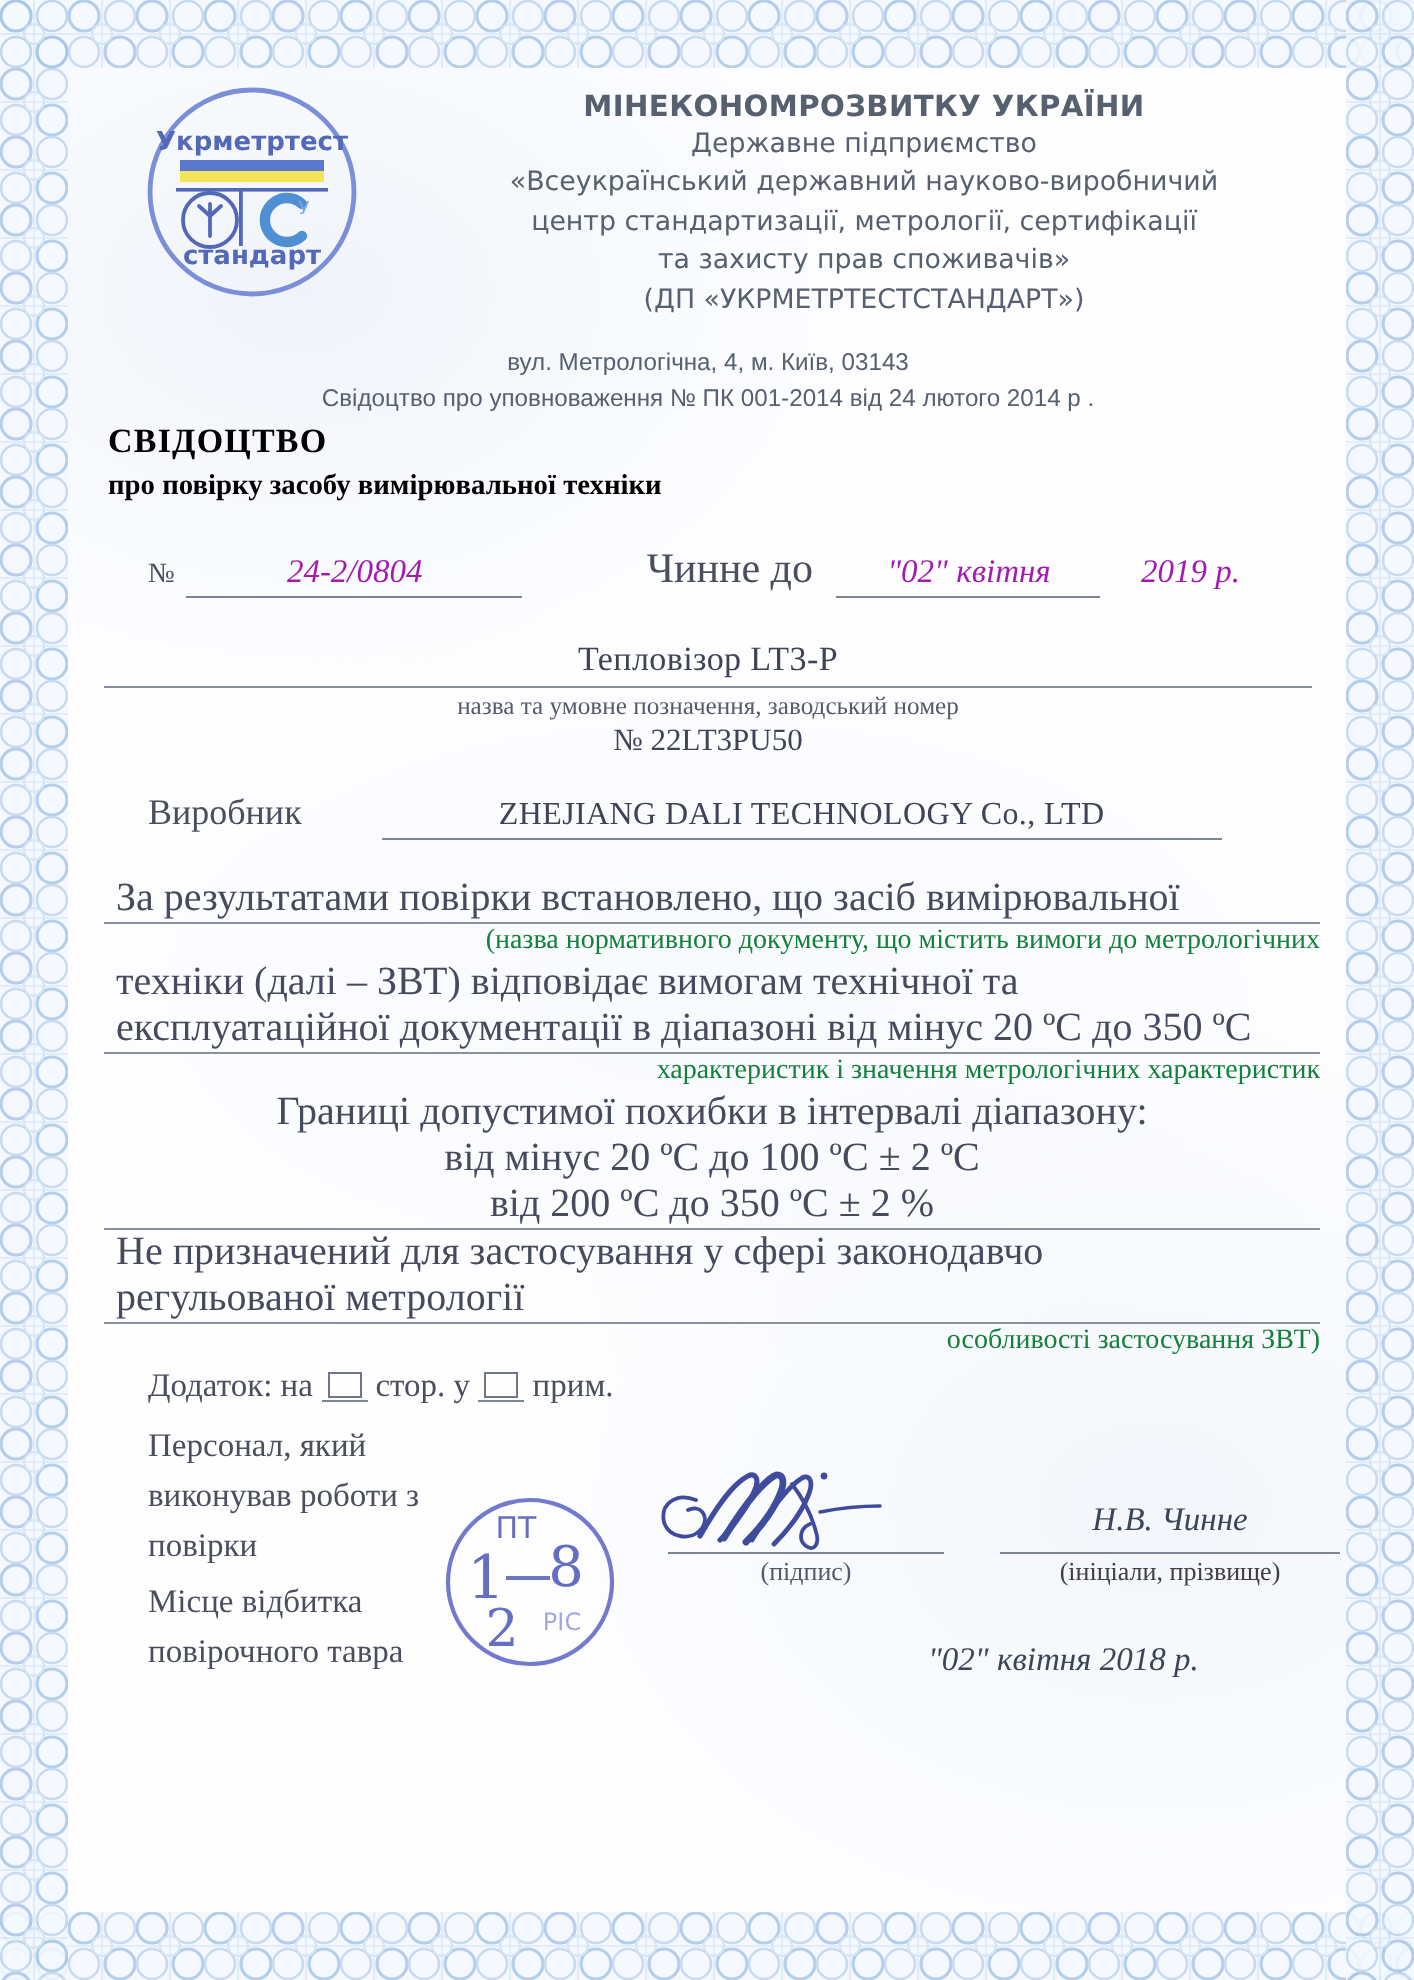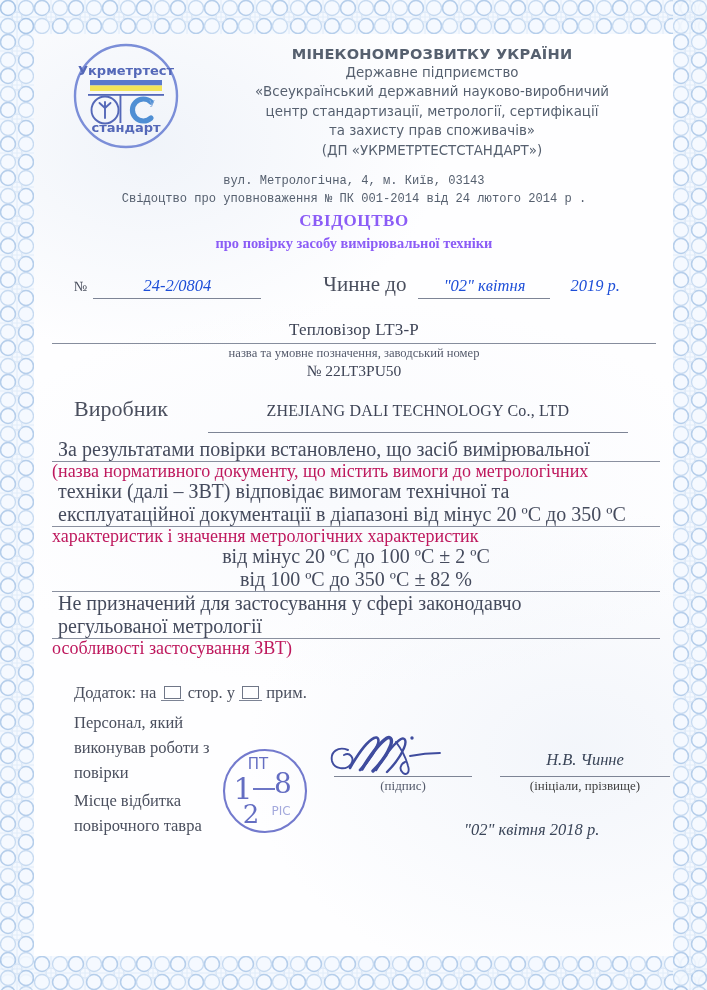--- a/index.html
+++ b/index.html
@@ -69,38 +69,38 @@
     font-size: 14.6px; font-weight: bold; letter-spacing:.2px;
     line-height: 19px;
   }
   #header .org-line {
     font-size: 13.4px; line-height: 19.4px; font-weight: normal;
   }
 
   #address {
     position: absolute; left: 20px; top: 172px; width: 600px;
     text-align: center;
-    font-family: Liberation Mono, monospace;
+    font-family: Liberation Sans, sans-serif;
     font-size: 12.1px; line-height: 18px; color: #56606f;
   }
 
   
   #cert-title {
     position: absolute; left: 20px; top: 211px; width: 600px;
-    text-align: center; color: #8b5cf6;
+    color: #000000;
   }
   #cert-title .t1 { font-size: 17px; font-weight: bold; letter-spacing: .6px; }
   #cert-title .t2 { font-size: 14.4px; font-weight: bold; margin-top: 4px; }
 
   
   .doc-row { position: absolute; display: flex; align-items: baseline; }
   .lbl  { font-size: 16.5px; color: #4a4f5e; }
   .hand {
     font-family: "Liberation Serif", "DejaVu Serif", serif;
-    font-style: italic; font-size: 16.5px; color: #1d4ed8;
+    font-style: italic; font-size: 16.5px; color: #a21caf;
   }
   .ul {
     border-bottom: 1.1px solid #7d8495;
     display: inline-block; text-align: center;
   }
 
   #row-number { left: 40px; top: 272px; width: 560px; }
   #row-number .no-sym { font-size: 14px; margin-right: 6px; }
   #row-number .no-val { width: 168px; padding-bottom: 2px; }
   #row-number .valid-lbl { margin-left: 62px; font-size: 21px; }
@@ -113,38 +113,38 @@
   }
   #device .dev-name { font-size: 17px; color: #3e4456; letter-spacing:.2px; }
   #device .rule-dev {
     margin-top: 3px; border-bottom: 1.1px solid #868d9d; height: 1px;
   }
   #device .caption { font-size: 12.6px; margin-top: 2px; color: #545a6b; }
   #device .serial { font-size: 15.5px; margin-top: 1px; color: #3e4456; }
 
   
   #manufacturer { left: 40px; top: 396px; width: 580px; }
-  #manufacturer .m-lbl { font-size: 22px; }
+  #manufacturer .m-lbl { font-size: 18px; }
   #manufacturer .m-val {
     margin-left: 40px; width: 420px; font-size: 16px;
-    padding-bottom: 12px; letter-spacing: .2px; color:#3e4456;
+    padding-bottom: 2px; letter-spacing: .2px; color:#3e4456;
   }
 
   
   #statement {
     position: absolute; left: 18px; top: 438px; width: 608px;
   }
   #statement .s-line {
     font-size: 20px; line-height: 23px; color: #454b5d; white-space: nowrap;
   }
   #statement .s-line.ruled { border-bottom: 1.1px solid #8a909f; }
   #statement .s-left  { text-align: left;  padding-left: 6px; }
   #statement .s-center{ text-align: center; }
   #statement .s-cap {
-    font-size: 18px; line-height: 18px; text-align: left; color: #be185d;
+    font-size: 14px; line-height: 18px; text-align: right; color: #15803d;
   }
 
   
   #appendix { position: absolute; left: 40px; top: 683px; font-size: 16.5px; }
   .box-blank {
     display: inline-block; width: 17px; height: 13px;
     border: 1.1px solid #6f7687; margin: 0 3px;
     position: relative; top: 1px;
   }
   .box-blank::after {
@@ -282,22 +282,23 @@
       <span class="m-lbl">Виробник</span>
       <span class="ul m-val">ZHEJIANG DALI TECHNOLOGY Co., LTD</span>
     </div>
 
     <div id="statement">
       <div class="s-line s-left ruled">За результатами повірки встановлено, що засіб вимірювальної</div>
       <div class="s-cap">(назва нормативного документу, що містить вимоги до метрологічних</div>
       <div class="s-line s-left">техніки (далі – ЗВТ) відповідає вимогам технічної та</div>
       <div class="s-line s-left ruled">експлуатаційної  документації в діапазоні від мінус 20 ºC до 350 ºC</div>
       <div class="s-cap">характеристик і значення метрологічних характеристик</div>
+      <div class="s-line s-center">Границі допустимої похибки в інтервалі діапазону:</div>
       <div class="s-line s-center">від  мінус 20 ºC до 100 ºC ± 2 ºC</div>
-      <div class="s-line s-center ruled">від 100 ºC до 350 ºC ± 82 %</div>
+      <div class="s-line s-center ruled">від 200 ºC до 350 ºC ± 2 %</div>
       <div class="s-line s-left">Не призначений для застосування у сфері законодавчо</div>
       <div class="s-line s-left ruled">регульованої метрології</div>
       <div class="s-cap">особливості застосування ЗВТ)</div>
     </div>
 
     <div id="appendix">
       <span>Додаток: на</span>
       <span class="box-blank"></span>
       <span>стор. у</span>
       <span class="box-blank"></span>

